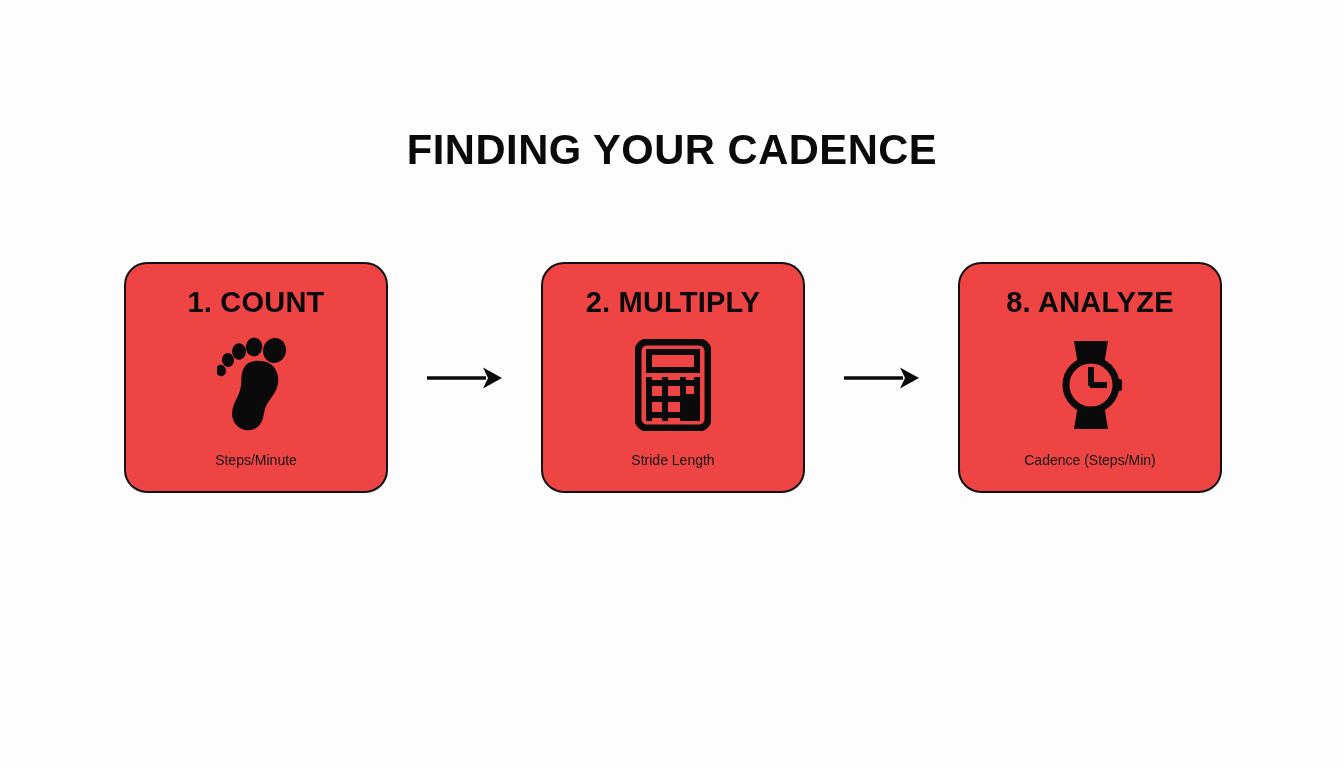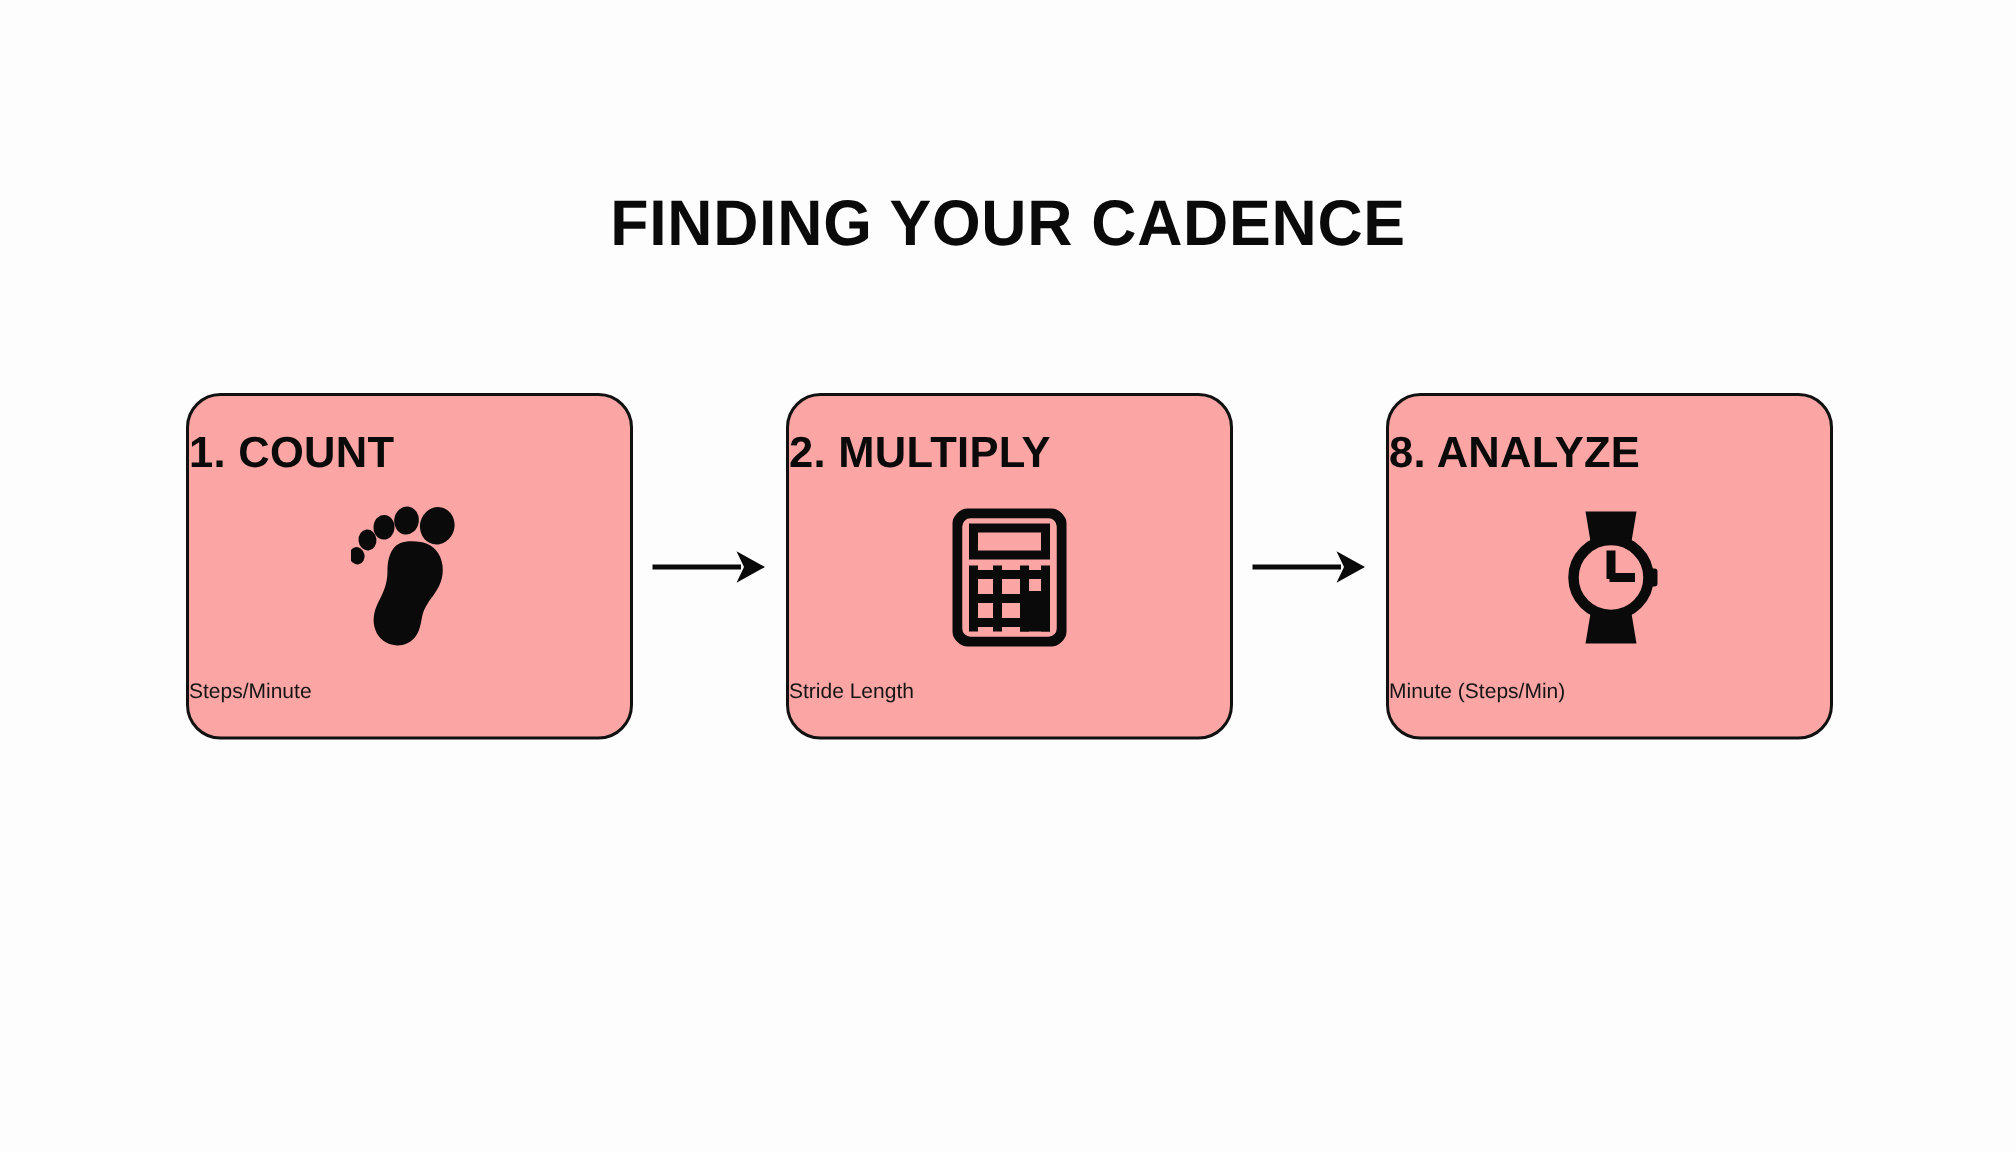--- a/index.html
+++ b/index.html
@@ -35,29 +35,29 @@
     top: 262px;
     width: 1098px;
     height: 231px;
     display: flex;
     flex-direction: row;
     align-items: center;
     justify-content: space-between;
   }
 
   .card {
-    width: 298px;
+    width: 264px;
     height: 231px;
     box-sizing: border-box;
-    background: #fca5a5;
+    background: #ef4444;
     border: 2.6px solid #111111;
     border-radius: 23px;
     display: flex;
     flex-direction: column;
-    align-items: flex-start;
+    align-items: center;
     position: relative;
   }
 
   .card-heading {
     margin-top: 24px;
     font-size: 29px;
     font-weight: bold;
     color: #0a0a0a;
     letter-spacing: 0.2px;
     line-height: 1;
@@ -158,16 +158,16 @@
           <path d="M29 68 Q42 74 55 68 L59 92 L25 92 Z"></path>
           <rect x="66" y="42" width="7" height="12" rx="2"></rect>
         </g>
         <circle cx="42" cy="48" r="25" fill="none" stroke="#0a0a0a" stroke-width="7"></circle>
         <g stroke="#0a0a0a" stroke-width="6" stroke-linecap="butt">
           <line x1="42" y1="30" x2="42" y2="49"></line>
           <line x1="41" y1="48" x2="58" y2="48"></line>
         </g>
       </svg>
     </div>
-    <div class="card-caption">Minute (Steps/Min)</div>
+    <div class="card-caption">Cadence (Steps/Min)</div>
   </div>
 
 </div>
 
 </body></html>

